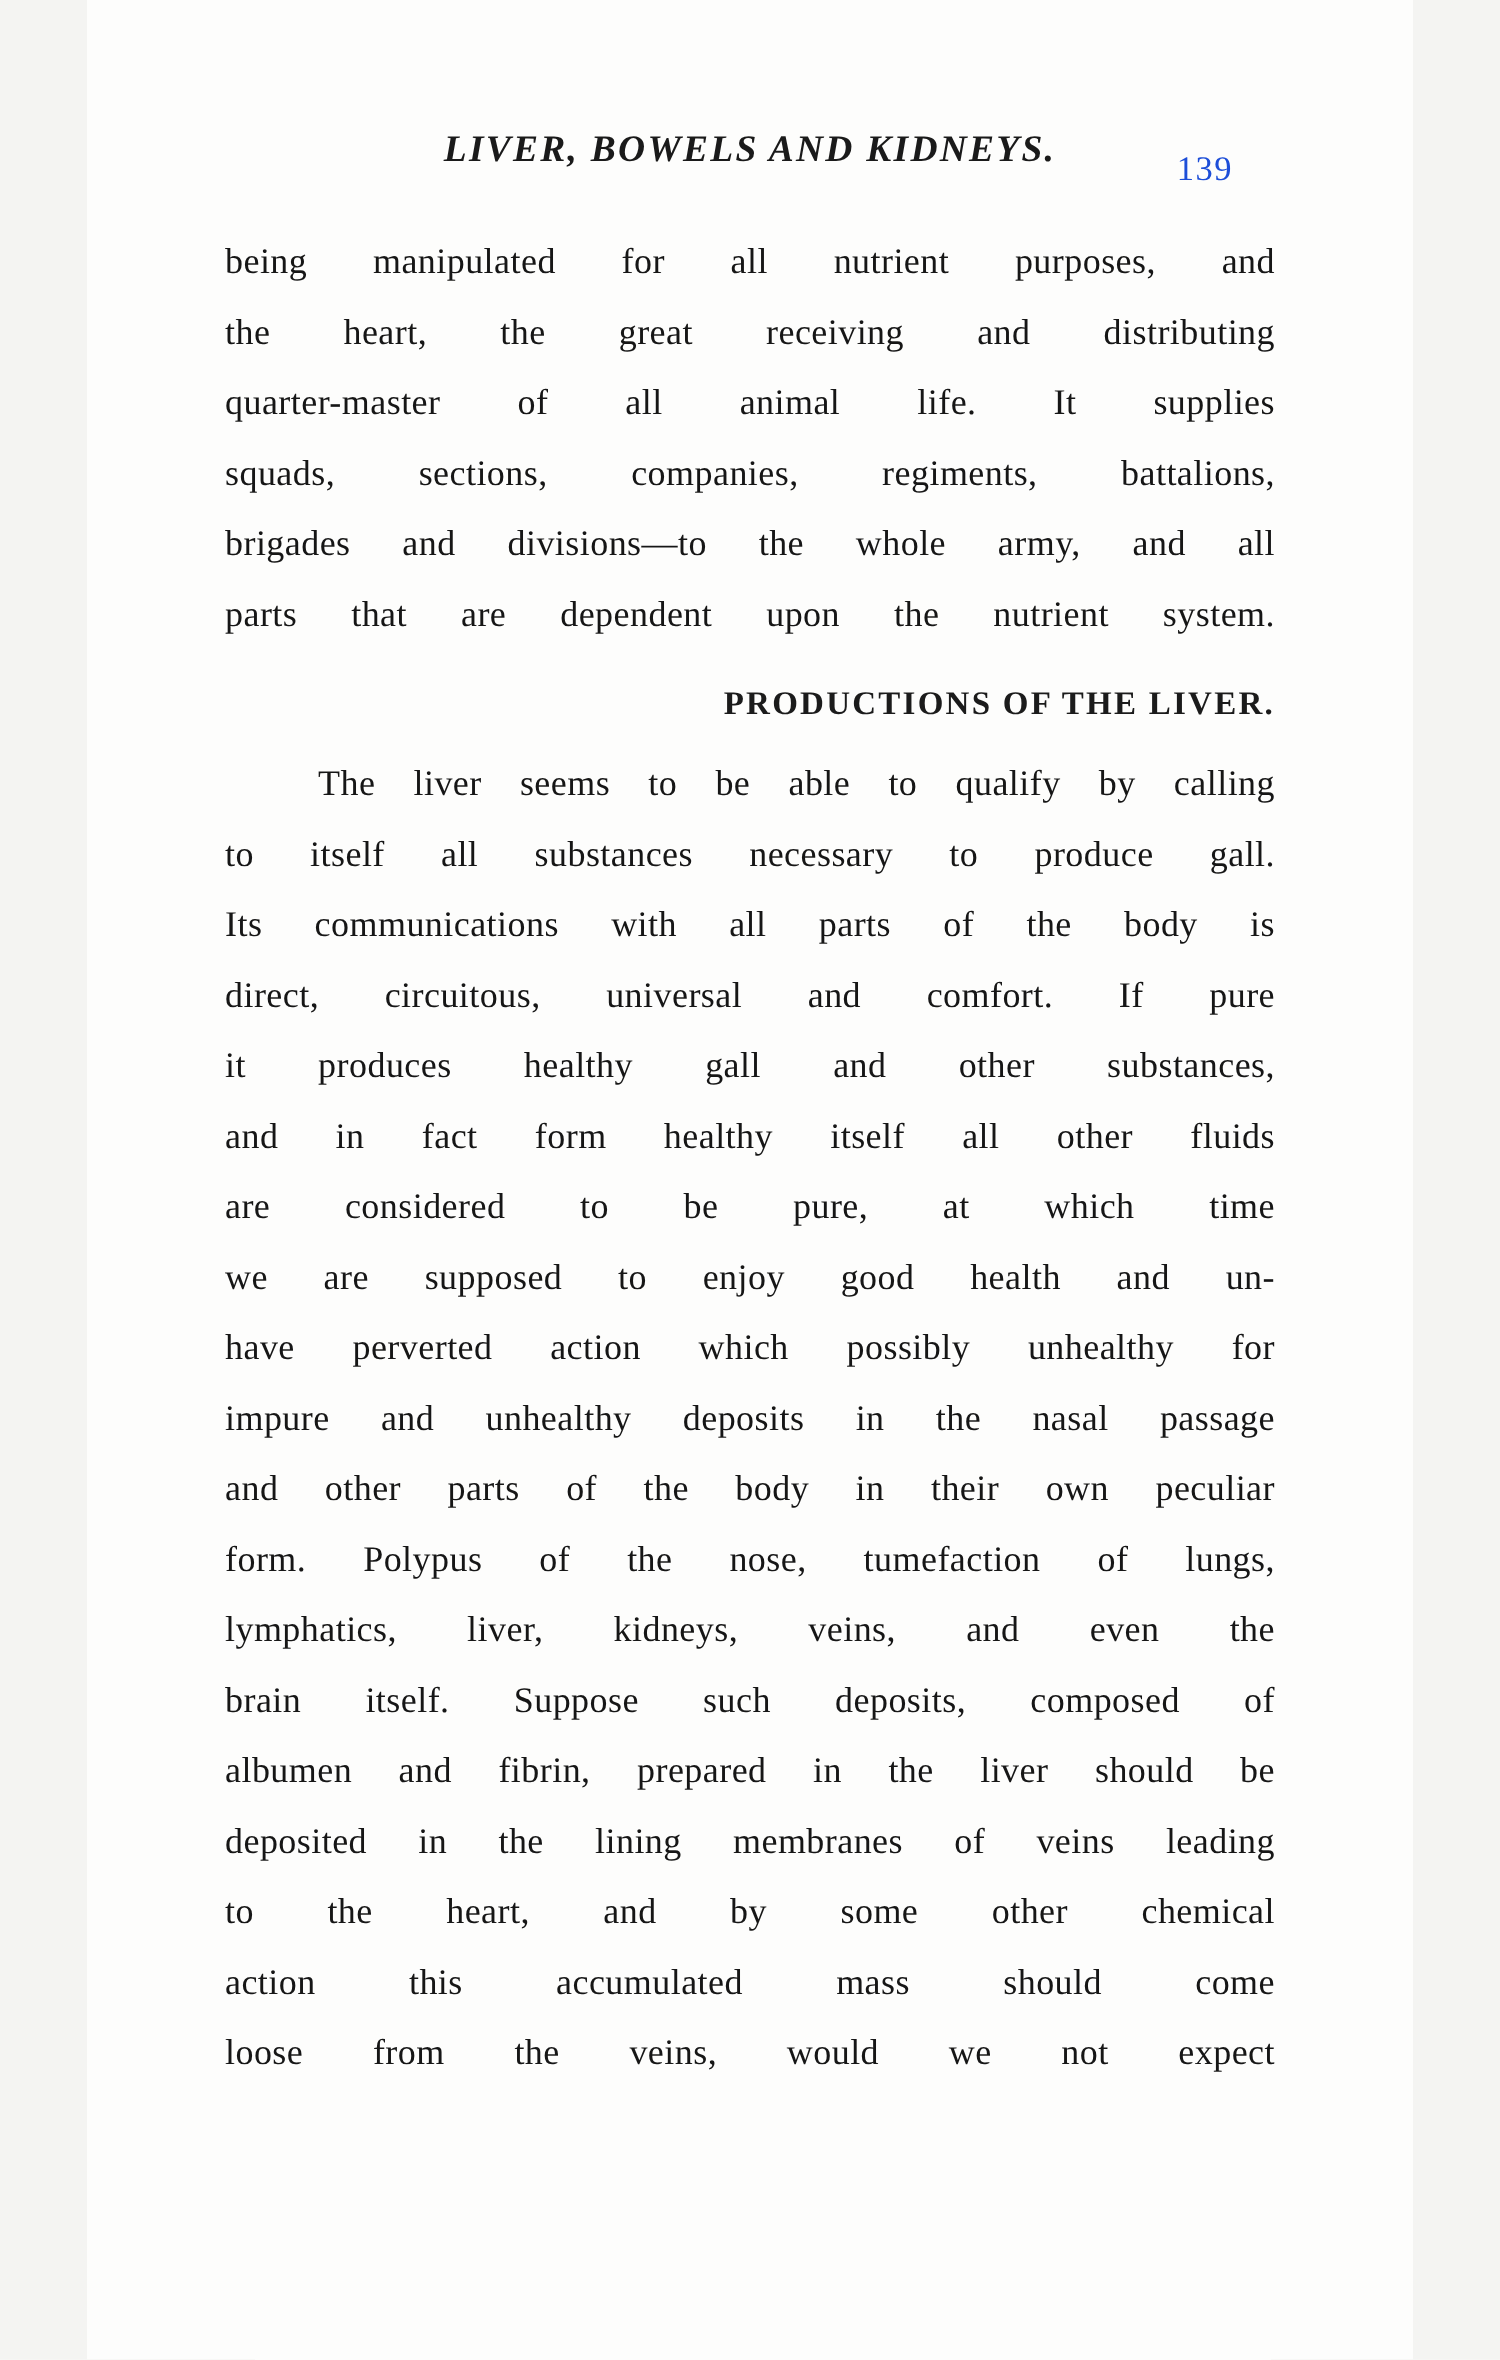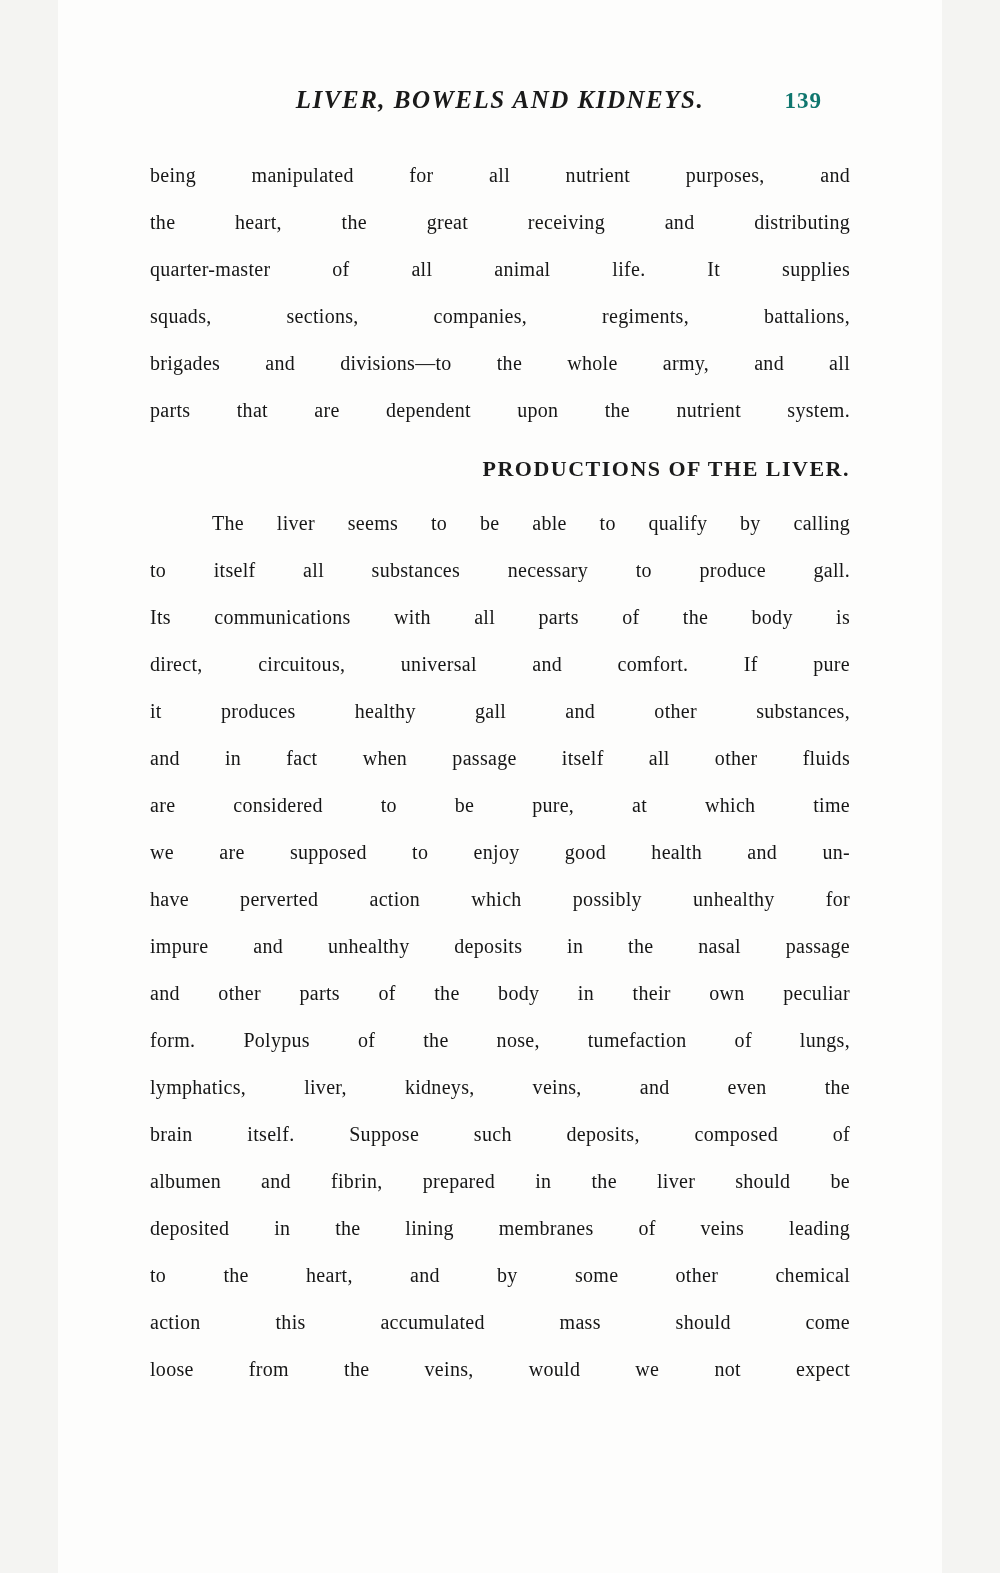--- a/index.html
+++ b/index.html
@@ -29,29 +29,29 @@
     text-align: center;
     font-style: italic;
     font-weight: bold;
     font-size: 25px;
     letter-spacing: 1.5px;
     color: #1a1a1a;
   }
   .page-number {
     position: absolute;
     right: 28px;
-    top: 2px;
+    top: 14px;
     font-style: normal;
-    font-weight: bold;
+    font-weight: normal;
     font-size: 23px;
     letter-spacing: 1px;
-    color: #0f766e;
+    color: #1d4ed8;
   }
   .para .line {
-    font-size: 20px;
+    font-size: 24px;
     line-height: 47px;
     text-align: justify;
     text-align-last: justify;
     letter-spacing: 0.3px;
     white-space: normal;
   }
   .para1 {
     margin-bottom: 14px;
   }
   .section-heading {
@@ -86,21 +86,21 @@
     </div>
 
   <h2 class="section-heading">PRODUCTIONS OF THE LIVER.</h2>
 
   <div class="para para2">
       <div class="line">The liver seems to be able to qualify by calling</div>
       <div class="line">to itself all substances necessary to produce gall.</div>
       <div class="line">Its communications with all parts of the body is</div>
       <div class="line">direct, circuitous, universal and comfort. If pure</div>
       <div class="line">it produces healthy gall and other substances,</div>
-      <div class="line">and in fact when passage itself all other fluids</div>
+      <div class="line">and in fact form healthy itself all other fluids</div>
       <div class="line">are considered to be pure, at which time</div>
       <div class="line">we are supposed to enjoy good health and un-</div>
       <div class="line">have perverted action which possibly unhealthy for</div>
       <div class="line">impure and unhealthy deposits in the nasal passage</div>
       <div class="line">and other parts of the body in their own peculiar</div>
       <div class="line">form. Polypus of the nose, tumefaction of lungs,</div>
       <div class="line">lymphatics, liver, kidneys, veins, and even the</div>
       <div class="line">brain itself. Suppose such deposits, composed of</div>
       <div class="line">albumen and fibrin, prepared in the liver should be</div>
       <div class="line">deposited in the lining membranes of veins leading</div>

